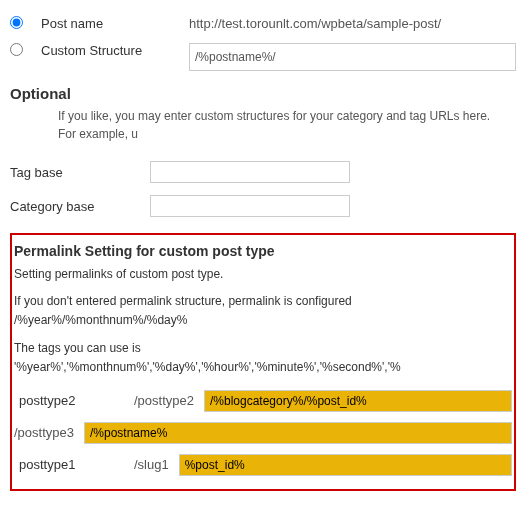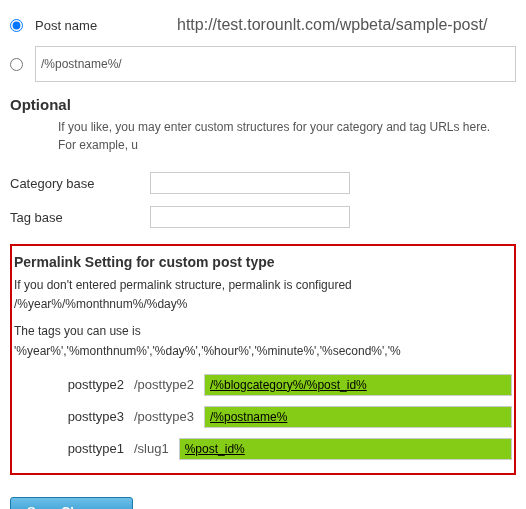--- a/index.html
+++ b/index.html
@@ -16,43 +16,43 @@
       background: #fff;
       width: 526px;
       min-height: 509px;
       position: relative;
       padding: 10px 0 60px 0;
     }
 
     
     .radio-row {
       display: flex;
-      align-items: center;
+      align-items: flex-start;
       padding: 6px 10px;
-      gap: 12px;
+      gap: 18px;
     }
     .radio-row input[type="radio"] {
       margin: 0;
     }
     .radio-label {
       width: 130px;
       font-size: 13px;
     }
     .radio-value {
       color: #555;
-      font-size: 16px;
+      font-size: 13px;
     }
     .radio-input {
       flex: 1;
       border: 1px solid #ccc;
       padding: 3px 5px;
       font-size: 12px;
       color: #555;
       background: #fff;
-      height: 36px;
+      height: 28px;
     }
 
     
     .optional-section {
       padding: 8px 20px 4px 10px;
     }
     .optional-title {
       font-size: 15px;
       font-weight: bold;
       margin-bottom: 5px;
@@ -107,35 +107,33 @@
     .posttype-row {
       display: flex;
       align-items: center;
       padding: 5px 0;
       gap: 10px;
     }
     .posttype-label {
       width: 110px;
       font-size: 13px;
       padding-left: 5px;
-      text-align: right;
     }
     .posttype-prefix {
       color: #555;
       font-size: 13px;
       white-space: nowrap;
     }
     .posttype-input {
       flex: 1;
       border: 1px solid #ccc;
       padding: 3px 5px;
       font-size: 12px;
       height: 22px;
-      background: #84cc16;
-      text-decoration: underline;
+      background: #eab308;
     }
 
     
     .save-button {
       display: inline-block;
       margin: 12px 10px;
       padding: 6px 16px;
       background: linear-gradient(to bottom, #6dbfe8, #1a8cc8);
       color: #fff;
       border: 1px solid #1a7ab0;
@@ -152,55 +150,56 @@
 
   
   <div id="radio-rows-container">
       <div class="radio-row">
         <input type="radio" name="permalink" id="post-name" checked="" style="">
         <label for="post-name" class="radio-label">Post name</label>
         <span class="radio-value">http://test.torounlt.com/wpbeta/sample-post/</span>
       </div>
       <div class="radio-row">
         <input type="radio" name="permalink" id="custom-structure" style="">
+        <label for="custom-structure" class="radio-label">Custom Structure</label>
         <input type="text" class="radio-input" value="/%postname%/" style="">
       </div>
     </div>
 
   
   <div class="optional-section">
     <div class="optional-title">Optional</div>
     <div class="optional-desc">If you like, you may enter custom structures for your category and tag URLs here. For example, u</div>
   </div>
 
   
   <div id="base-rows-container">
       <div class="base-row">
+        <span class="base-label">Tag base</span>
+        <input type="text" class="base-input" style="">
+      </div>
+      <div class="base-row">
         <span class="base-label">Category base</span>
         <input type="text" class="base-input" style="">
       </div>
-      <div class="base-row">
-        <span class="base-label">Tag base</span>
-        <input type="text" class="base-input" style="">
-      </div>
     </div>
 
   
   <div class="custom-post-box">
     <div class="custom-post-title">Permalink Setting for custom post type</div>
+    <div class="custom-post-desc">Setting permalinks of custom post type.</div>
     <div class="custom-post-desc">If you don't entered permalink structure, permalink is configured /%year%/%monthnum%/%day%</div>
     <div class="custom-post-desc">The tags you can use is '%year%','%monthnum%','%day%','%hour%','%minute%','%second%','%</div>
     <div id="posttype-rows-container">
         <div class="posttype-row">
           <span class="posttype-label">posttype2</span>
           <span class="posttype-prefix">/posttype2</span>
           <input type="text" class="posttype-input" value="/%blogcategory%/%post_id%" style="">
         </div>
         <div class="posttype-row">
-          <span class="posttype-label">posttype3</span>
           <span class="posttype-prefix">/posttype3</span>
           <input type="text" class="posttype-input" value="/%postname%" style="">
         </div>
         <div class="posttype-row">
           <span class="posttype-label">posttype1</span>
           <span class="posttype-prefix">/slug1</span>
           <input type="text" class="posttype-input" value="%post_id%" style="">
         </div>
       </div>
   </div>

